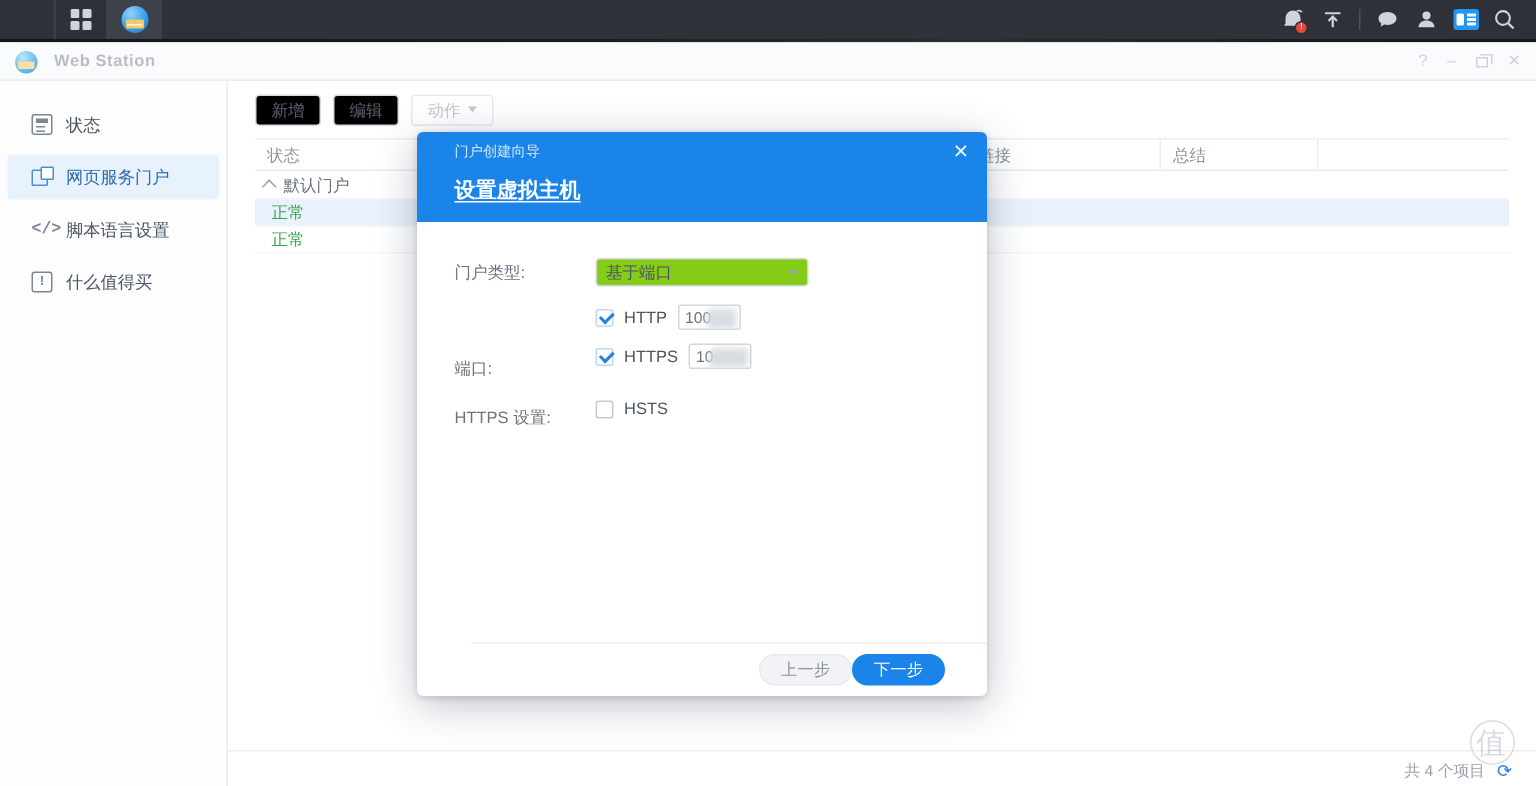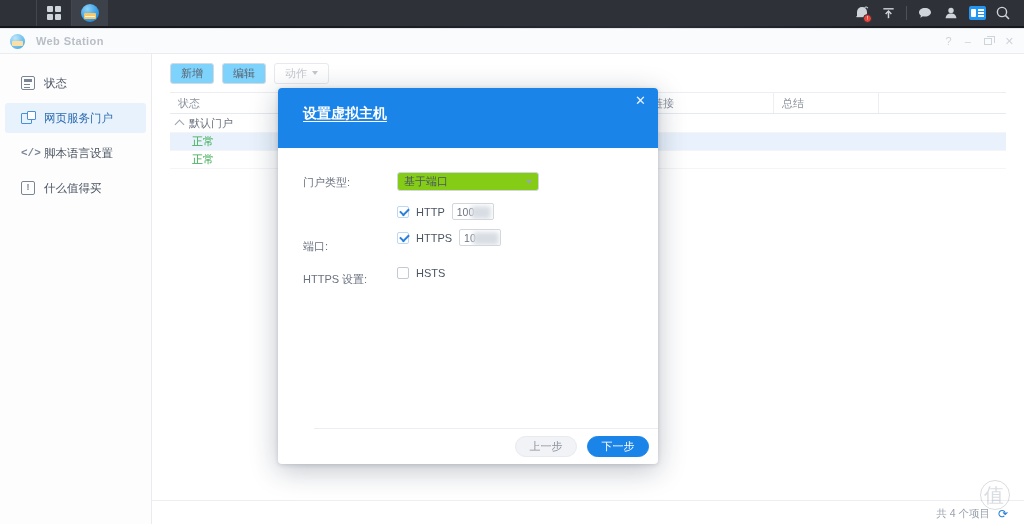--- a/index.html
+++ b/index.html
@@ -154,21 +154,21 @@
   .ico-script { font-size: 11px; font-weight: bold; line-height: 14px; font-family: "Liberation Mono", monospace; }
   .ico-error { border: 1.4px solid currentColor; border-radius: 2px; font-size: 9px; text-align:center; line-height:11px; font-weight:bold; }
 
   
   .main { flex: 1; display: flex; flex-direction: column; background: #fff; position: relative; }
   .toolbar {
     height: 38px; display: flex; align-items: center; gap: 8px; padding: 0 18px;
   }
   .tb-button {
     height: 21px; min-width: 38px; padding: 0 10px;
-    border: 1px solid #d6dae0; border-radius: 3px; background: #7dd3fc;
+    border: 1px solid #d6dae0; border-radius: 3px; background: #000000;
     font-size: 11px; color: #5b6370;
     display: flex; align-items: center; justify-content: center;
   }
   .tb-button.disabled { color: #c3c8cf; border-color: #e6e9ed; background: #fff; }
   .caret-dn {
     display:inline-block; margin-left: 5px;
     border-left: 3px solid transparent; border-right: 3px solid transparent;
     border-top: 4px solid currentColor;
   }
 
@@ -185,21 +185,21 @@
   .c-name   { flex: 0 0 180px; }
   .c-alias  { flex: 0 0 130px; }
   .c-link   { flex: 0 0 130px; }
   .c-sum    { flex: 0 0 105px; }
   .c-tail   { flex: 1 1 auto; }
 
   .tr { display: flex; height: 18px; align-items: center; border-bottom: 1px solid #f3f5f7; }
   .tr.group { height: 19px; }
   .tr.sel { background: #e9f2fc; }
   .td { font-size: 11px; color: #4b5563; padding-left: 8px; white-space: nowrap; overflow: hidden; }
-  .td.ok { color: #35a84c; padding-left: 22px; }
+  .td.ok { color: #35a84c; padding-left: 11px; }
   .td.grp { color: #6b7280; padding-left: 6px; display: flex; align-items: center; gap: 6px; }
   .chev-up {
     display: inline-block; width: 7px; height: 7px;
     border-left: 1.3px solid #9aa3ae; border-top: 1.3px solid #9aa3ae;
     transform: rotate(45deg); margin-top: 2px;
   }
   .ext-link {
     width: 11px; height: 11px; position: relative; color: #2a7fdb;
   }
   .ext-link::before {
@@ -275,21 +275,21 @@
     position: relative;
   }
   .port-blur {
     position: absolute; right: 2px; top: 2px; width: 20px; height: 13px;
     background: #d8dde3; filter: blur(2.4px); border-radius: 2px;
   }
   .port-blur.wide { width: 26px; right: 1px; }
   .modal-foot {
     height: 36px; border-top: 1px solid #eceef1;
     display: flex; align-items: center; justify-content: flex-end;
-    gap: 10px; padding-right: 9px; margin-left: 36px;
+    padding-right: 28px; margin-left: 36px;
   }
   .mbtn {
     height: 21px; min-width: 62px; border-radius: 11px;
     font-size: 11px; display: flex; align-items: center; justify-content: center;
   }
   .mbtn.ghost { background: #f1f3f6; color: #8c939d; border: 1px solid #e7eaee; }
   .mbtn.primary { background: #1a84e8; color: #fff; border: 1px solid #1a84e8; }
 
   
   .watermark {
@@ -462,20 +462,21 @@
           <span>共 4 个项目</span>
           <span class="refresh-ico">⟳</span>
         </div>
 
       </div>
     </div>
   </div>
 
   <div class="modal">
     <div class="modal-head">
+      <div class="modal-eyebrow">门户创建向导</div>
       <div class="modal-title">设置虚拟主机</div>
       <div class="modal-close">✕</div>
     </div>
 
     <div class="modal-body">
 
       <div class="frow">
         <div class="flabel">门户类型:</div>
         <div class="fctrl">
           <div class="select">

